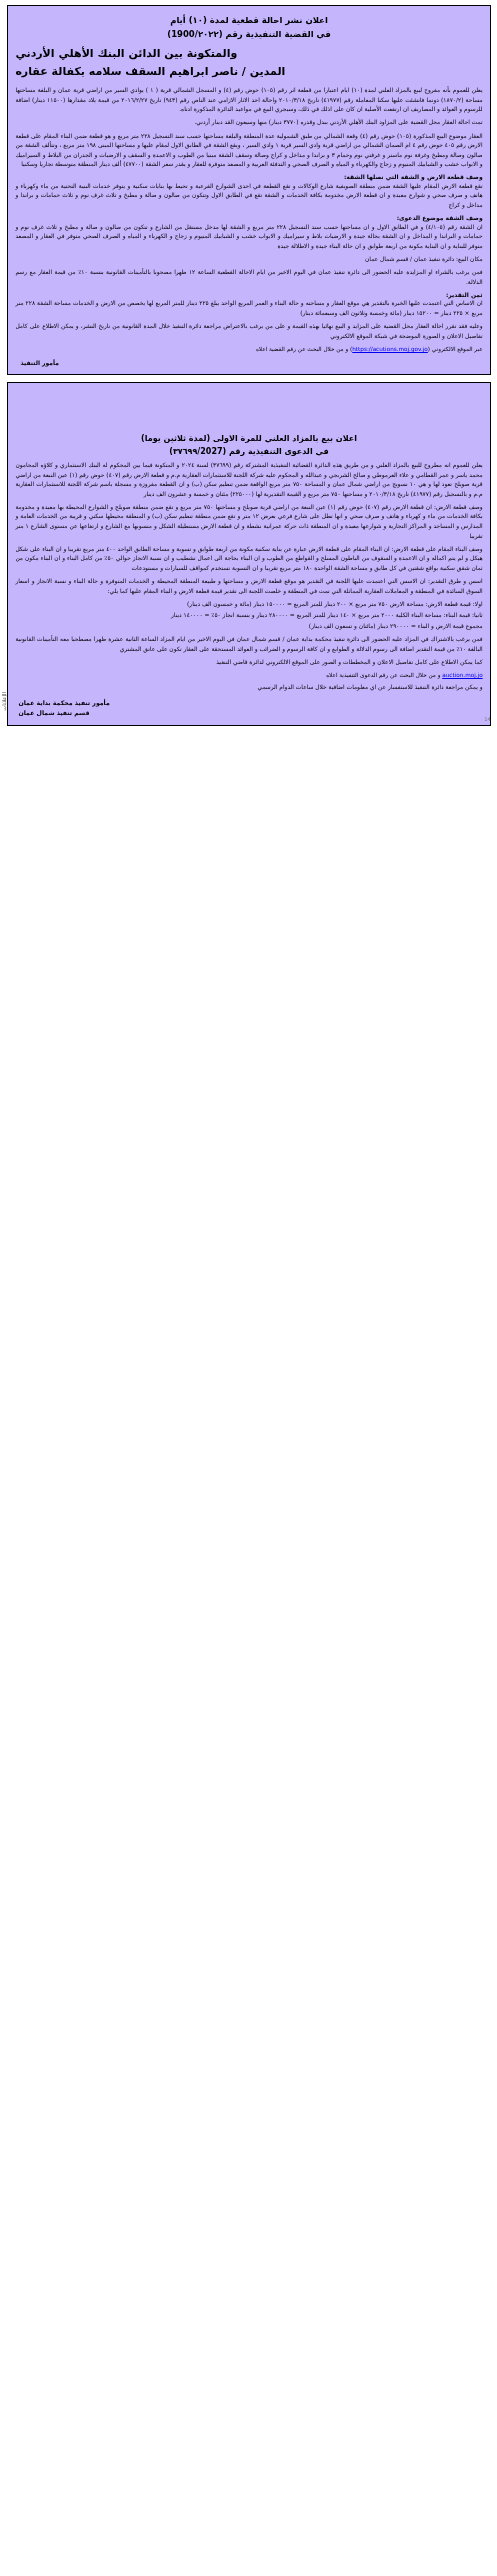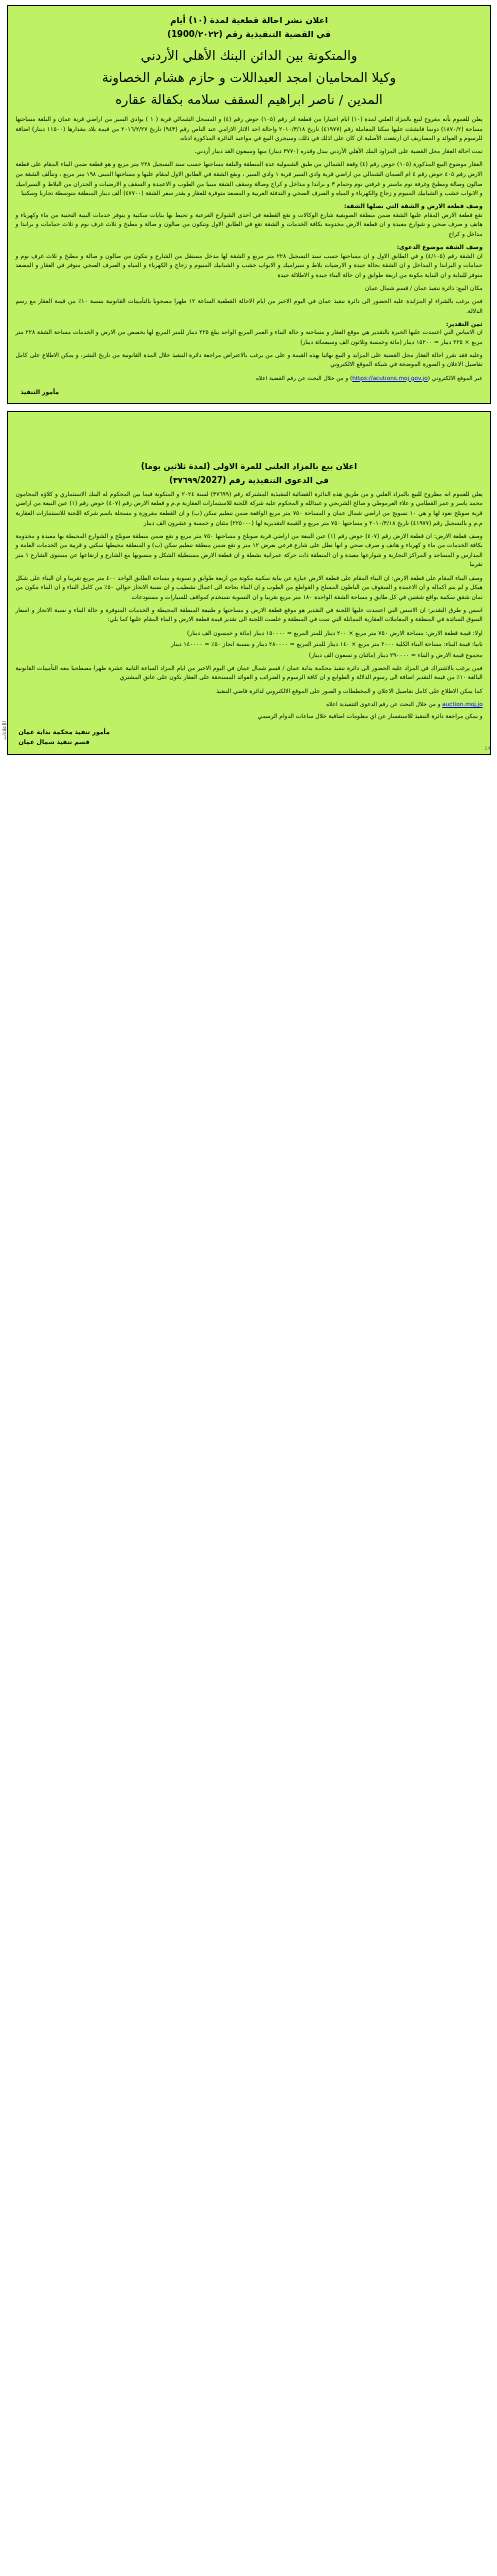--- a/index.html
+++ b/index.html
@@ -12,34 +12,34 @@
     width:498px;
     box-sizing:border-box;
     padding:5.2px 7.2px 0 7.2px;
     position:relative;
   }
   .notice{
     border:1px solid #000;
     box-sizing:border-box;
     padding:5.2px 7.2px 7.2px 7.2px;
     margin-bottom:7.2px;
-    background:#bef264;
+    background:#c4b5fd;
   }
   .notice h1{
     font-size:8.5px;
     line-height:1.65;
     text-align:center;
     margin:2.1px 0 3.1px 0;
     font-weight:bold;
   }
   .notice h1 .ln{display:block;}
   .subline{
-    text-align:center;
-    font-size:13px;
-    font-weight:normal;
+    text-align:left;
+    font-size:11px;
+    font-weight:bold;
     line-height:1.7;
     margin:1px 0 4.1px 0;
   }
   .subline .ln{display:block;}
   p.body{
     font-size:5.9px;
     line-height:1.62;
     text-align:justify;
     text-justify:inter-word;
     margin:0 0 3.6px 0;
@@ -103,21 +103,20 @@
 <div class="page">
 
   <section class="notice">
     <h1>
       <span class="ln">اعلان نشر احالة قطعية لمدة (١٠) أيام</span>
       <span class="ln">في القضية التنفيذية رقم (1900/٢٠٢٢)</span>
     </h1>
 
     <div class="subline">
       <span class="ln">والمتكونة بين الدائن البنك الأهلي الأردني</span>
-      <span class="ln">وكيلا المحاميان امجد العبداللات و حازم هشام الخصاونة</span>
       <span class="ln">المدين / ناصر ابراهيم السقف سلامه بكفالة عقاره</span>
     </div>
 
     <p class="body">يعلن للعموم بأنه مفروح لبيع بالمزاد العلني لمدة (١٠) ايام اعتبارا من قطعة اثر رقم (١٠٥) حوض رقم (٤) و المسجل الشمالي قرية ( ١ ) يوادي السير من اراضي قرية عمان و البلغة مساحتها مساحة (١٨٧٠/٢) دونما فانشئت عليها سكنا المعاملة رقم (٤١٩٧٧) تاريخ ٢٠١٠/٣/١٨ واحالة احد الاثار الازامي عند الناص رقم (٩٤٣) تاريخ ٢٠١٦/٢/٢٧ من قيمة يلاد مقدارها (١١٥٠٠ دينار) اضافة للرسوم و العوائد و المصاريف ان ارتفعت الأصلية ان كان على اذلك في ذلك، وسيجري البيع في مواعيد الدائرة المذكورة ادناه.</p>
     <p class="body">تمت احالة العقار محل القضية على المزاود البنك الأهلي الأردني ببدل وقدره (٣٧٧٠ دينار) منها وسيعون القد دينار أردني.</p>
     <p class="body">العقار موضوع البيع المذكورة (١٠٥) حوض رقم (٤) وقعة الشمالي من طبق الشمولية عدة المنطقة والبلغة مساحتها حسب سند التسجيل ٢٢٨ متر مربع و هو قطعة ضمن البناء المقام على قطعة الارض رقم ٤٠٥ حوض رقم ٤ ام الصمان الشمالي من اراضي قرية وادي السير قرية ١ وادي السير ، ويقع الشقة في الطابق الاول لمقام عليها و مساحتها المبنى ١٩٨ متر مربع ، وتتألف الشقة من صالون وصالة ومطبخ وغرفة نوم ماستر و غرفتي نوم وحمام ٣ و براندا و مداخل و كراج وصالة وسقف الشقة مبنيا من الطوب و الاعمدة و السقف و الارضيات و الجدران من البلاط و السيراميك و الابواب خشب و الشبابيك المنيوم و زجاج والكهرباء و المياه و الصرف الصحي و التدفئة العربية و المصعد متوفرة للعقار و يقدر سعر الشقة (٤٧٧٠٠) ألف دينار المنطقة متوسطة تجاريا وسكنيا</p>
 
     <div class="hdr-line">وصف قطعة الارض و الشقة التي نصلها الشقة:</div>
     <p class="body">تقع قطعة الارض المقام عليها الشقة ضمن منطقة الصويفية شارع الوكالات و تقع القطعة في احدى الشوارع الفرعية و تحيط بها بنايات سكنية و يتوفر خدمات البنية التحتية من ماء وكهرباء و هاتف و صرف صحي و شوارع معبدة و ان قطعة الارض مخدومة بكافة الخدمات و الشقة تقع في الطابق الاول وتتكون من صالون و صالة و مطبخ و ثلاث غرف نوم و ثلاث حمامات و براندا و مداخل و كراج</p>
 

